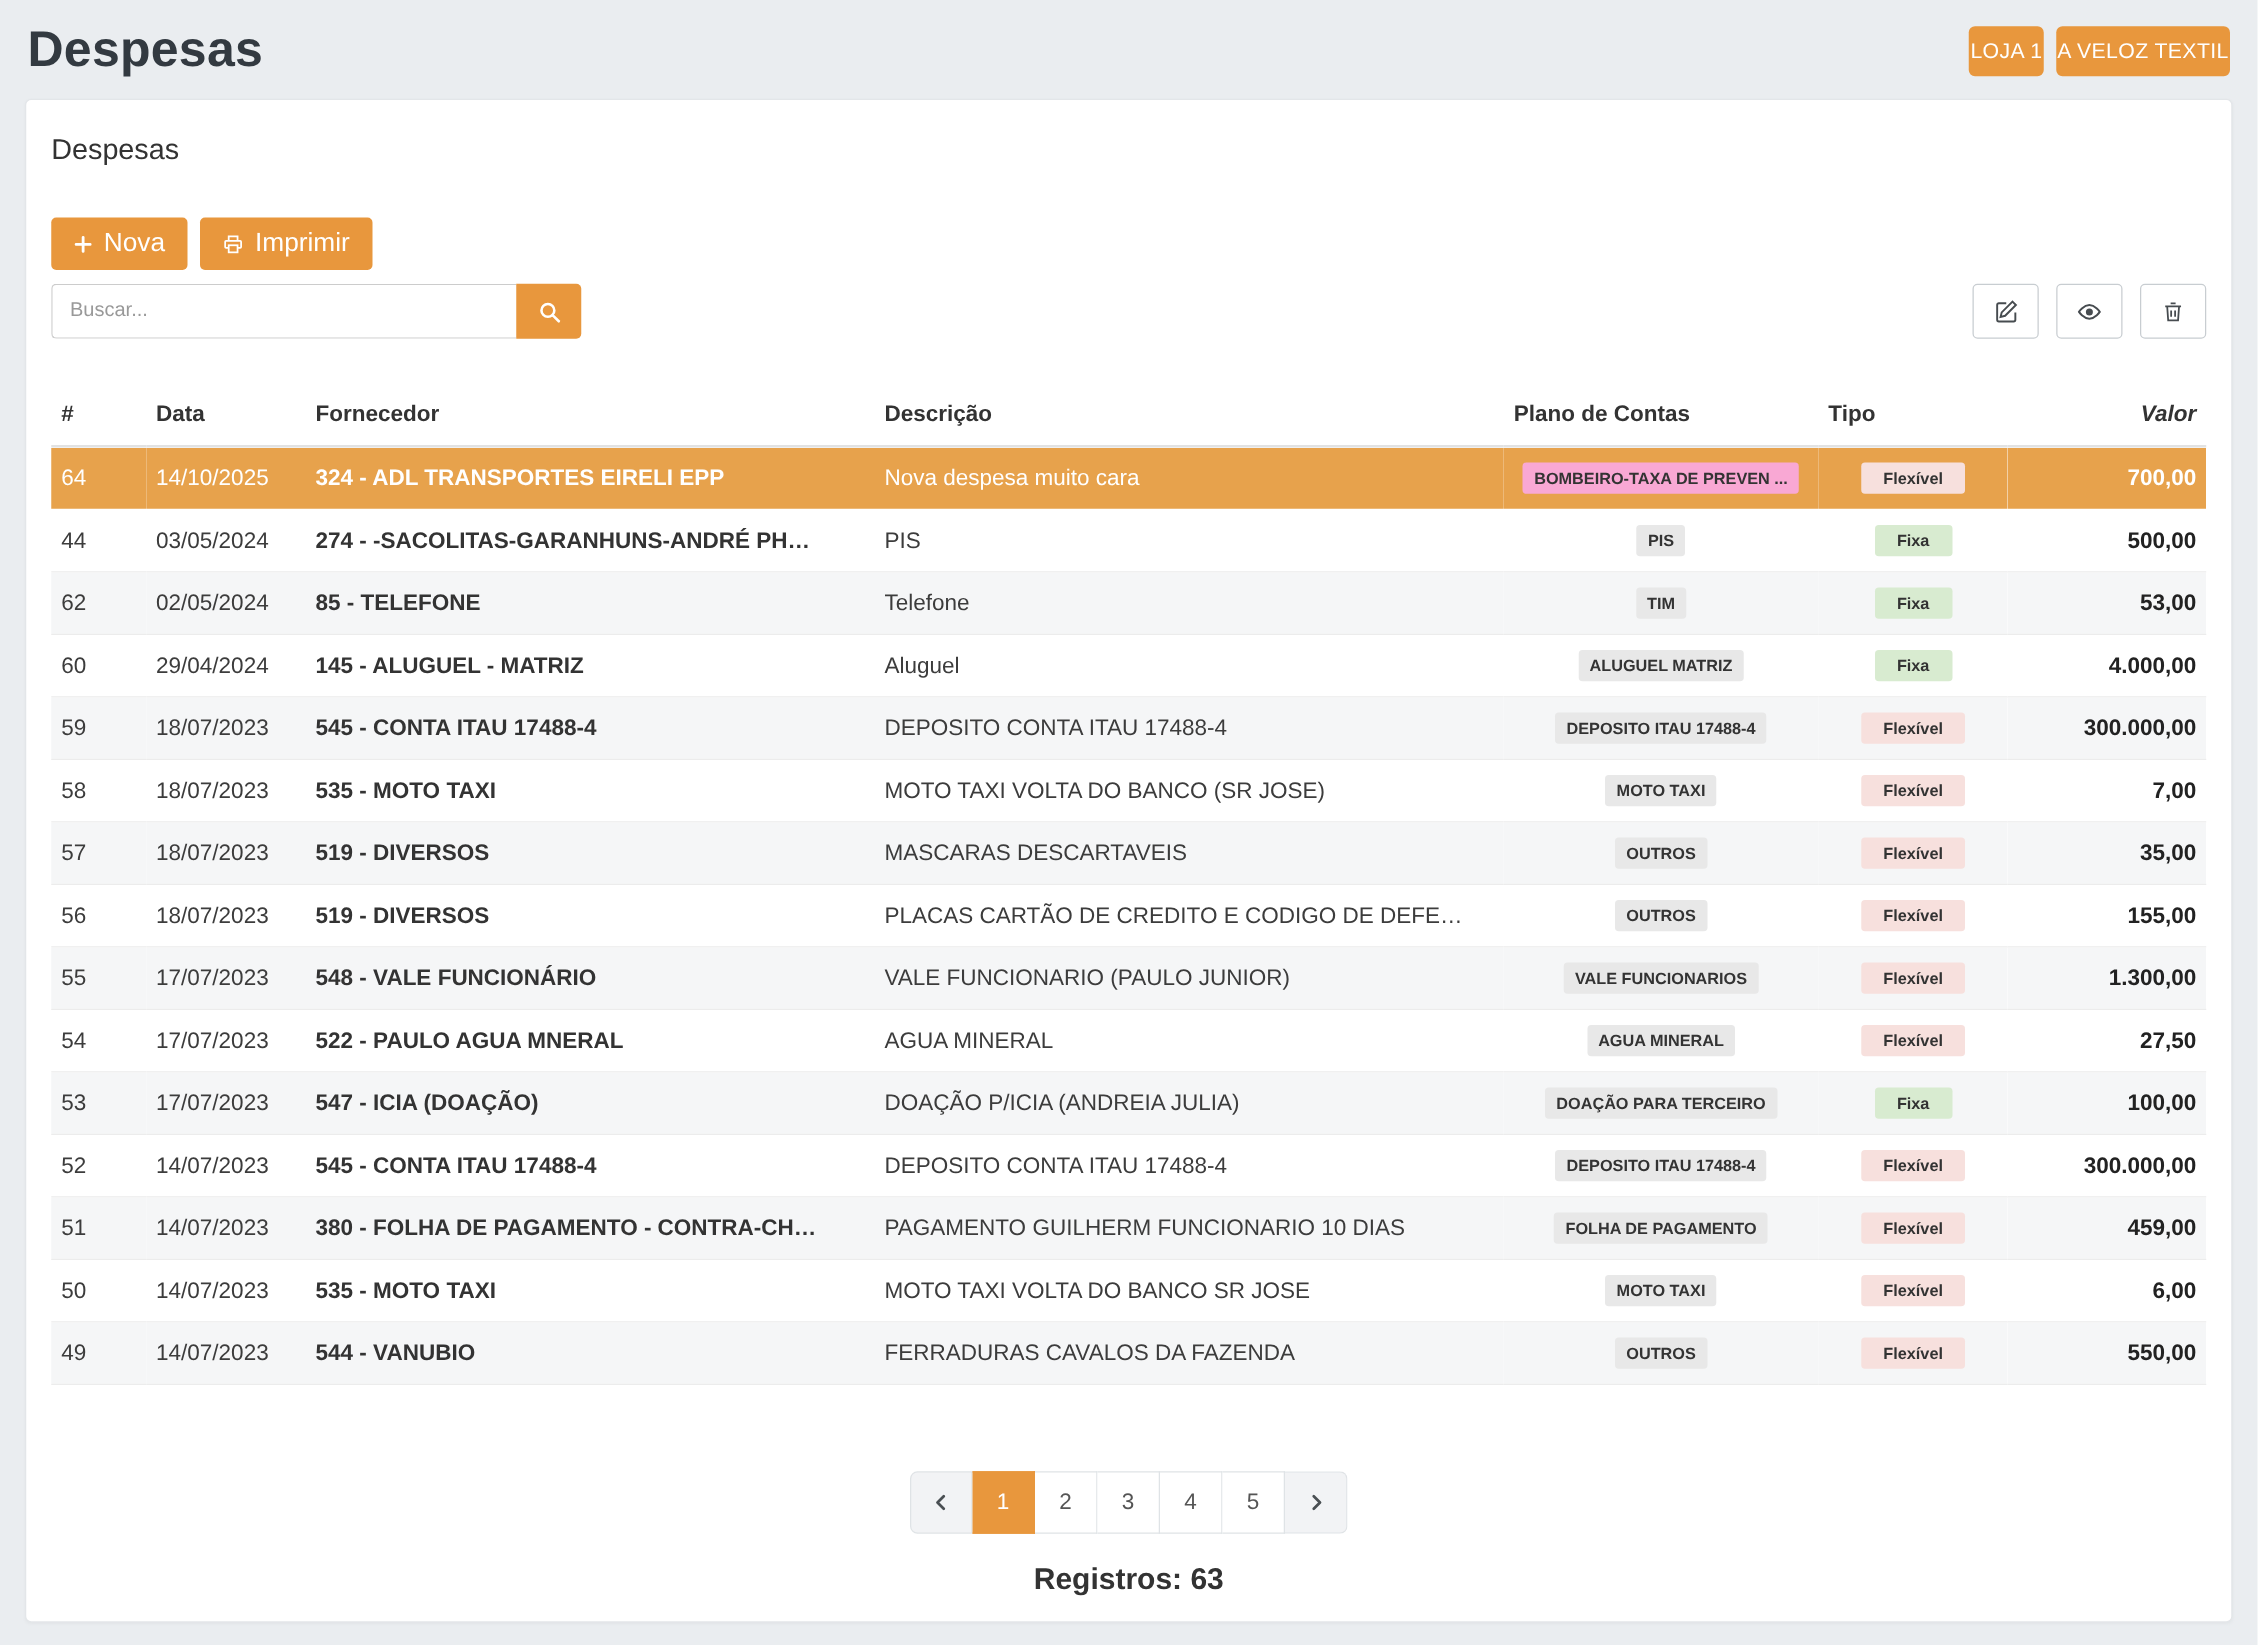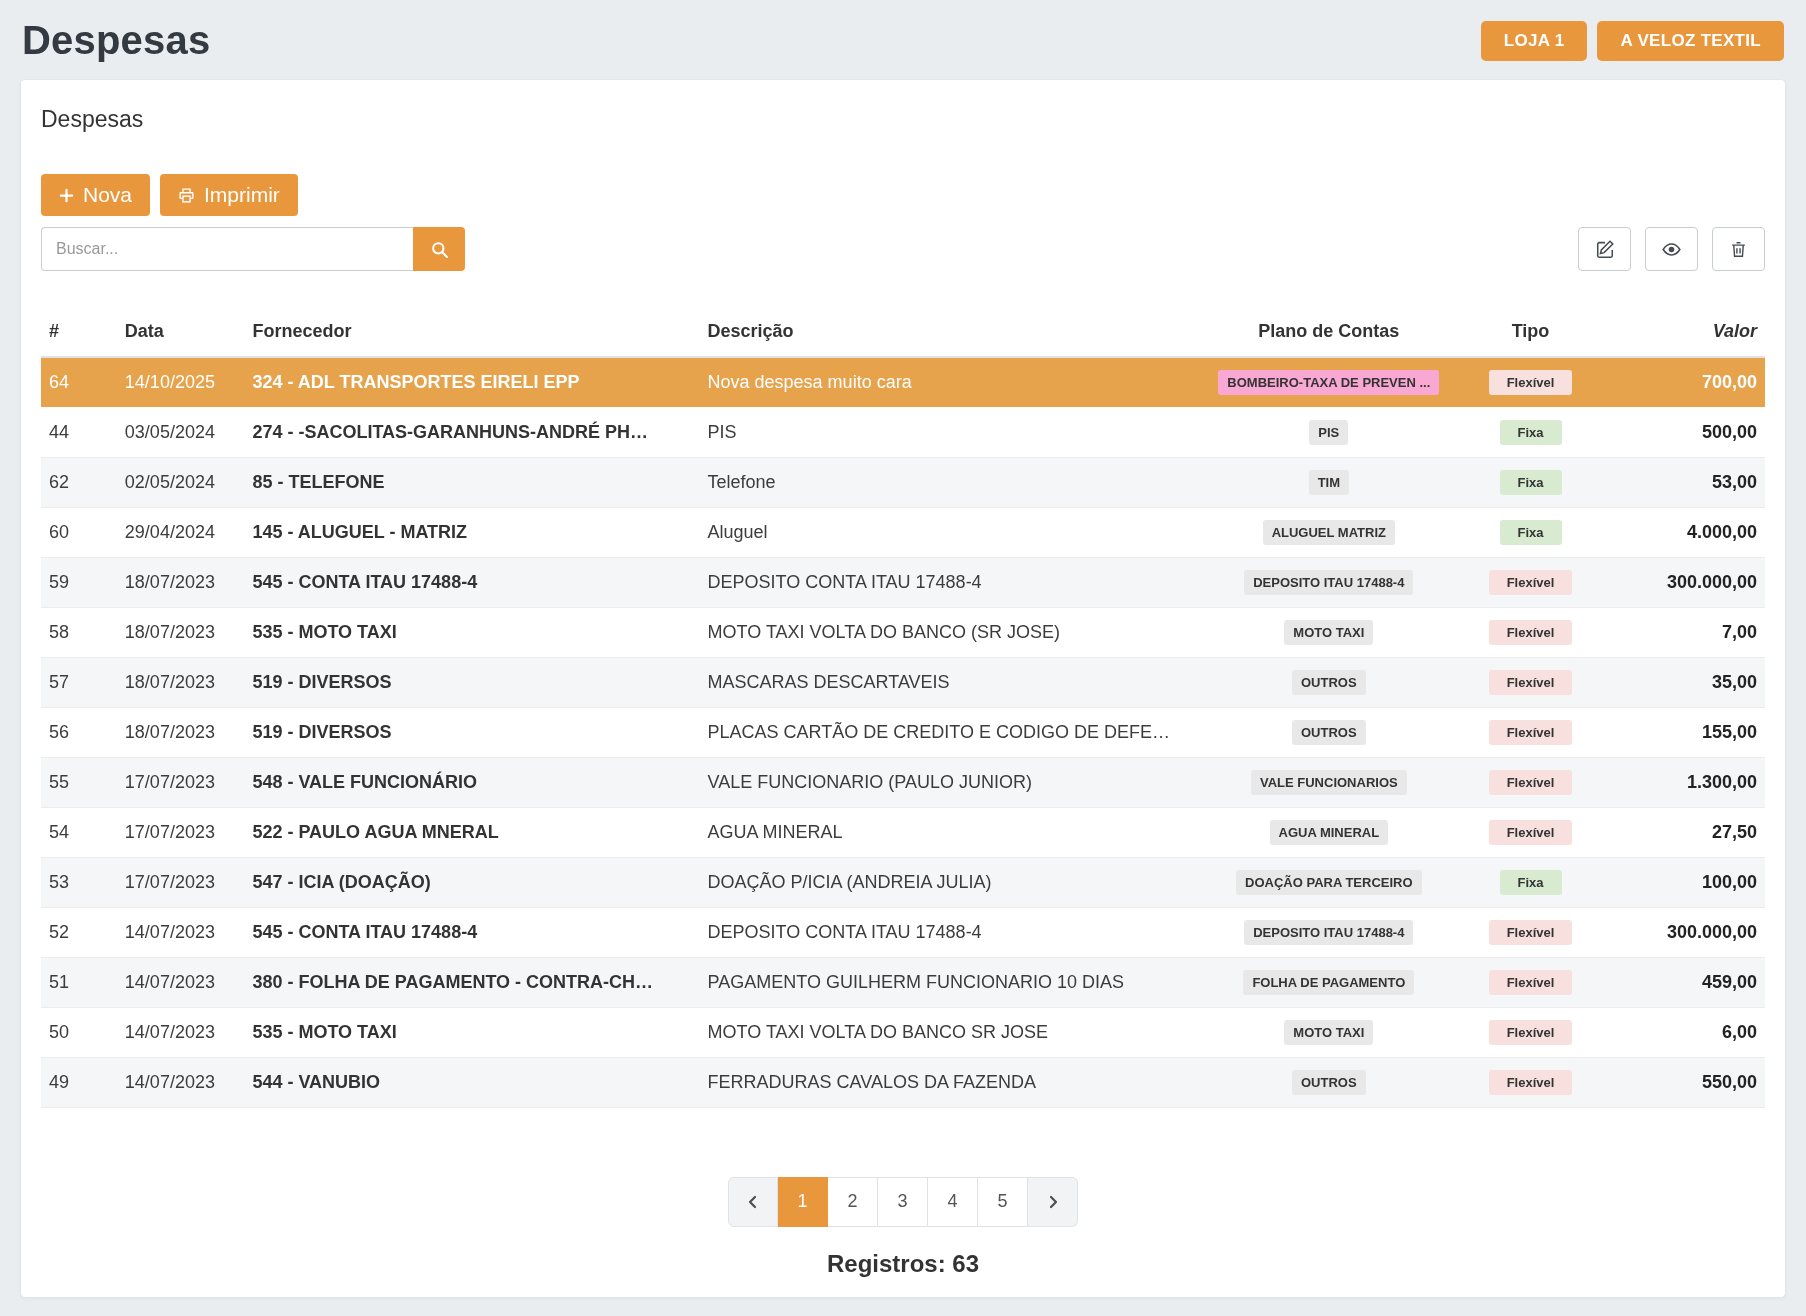--- a/index.html
+++ b/index.html
@@ -20,22 +20,22 @@
   }
   
   .page-header{
     display:flex;justify-content:space-between;align-items:center;
     padding:16px 22px 14px 22px;height:79px;
   }
   .page-title{margin:0;font-size:40px;font-weight:700;color:#333a41;letter-spacing:.2px;}
   .header-buttons{display:flex;gap:10px;}
   .top-btn{
     background:var(--accent);color:#fff;border:none;border-radius:5px;
-    font-family:inherit;font-size:17px;font-weight:700;letter-spacing:.3px;
-    padding:10px 23px;cursor:pointer;
+    font-family:inherit;font-size:17px;font-weight:400;letter-spacing:.3px;
+    padding:10px 1px;cursor:pointer;
   }
   
   .card{
     margin:0 20px;background:#fff;border:1px solid #e3e6e9;border-radius:5px;
     height:1219px;box-shadow:0 1px 3px rgba(0,0,0,.04);overflow:hidden;
   }
   .card-title{margin:0;padding:26px 20px 0 20px;font-size:23px;font-weight:400;color:#333;}
   
   .toolbar{margin:41px 20px 0 20px;display:flex;gap:10px;}
   .btn-orange{
@@ -64,21 +64,21 @@
   }
   
   table.expenses{
     margin:40px 20px 0 20px;width:calc(100% - 40px);
     border-collapse:collapse;table-layout:fixed;
   }
   th{
     text-align:left;font-size:18px;font-weight:700;color:#333;
     padding:10px 8px 14px 8px;border-bottom:2px solid #e2e2e2;
   }
-  th.center{text-align:center;}
+  th.center{text-align:left;}
   th.right{text-align:right;font-style:italic;}
   td{
     height:50px;padding:0 8px;font-size:18px;color:#3c3c3c;
     border-bottom:1px solid #ececec;overflow:hidden;white-space:nowrap;
   }
   tbody tr{cursor:pointer;}
   tbody tr:nth-child(odd):not(.selected){background:#f5f6f7;}
   td.cell-supplier{font-weight:700;color:#333;text-overflow:ellipsis;}
   td.cell-description{text-overflow:ellipsis;}
   td.cell-account{text-align:center;}

